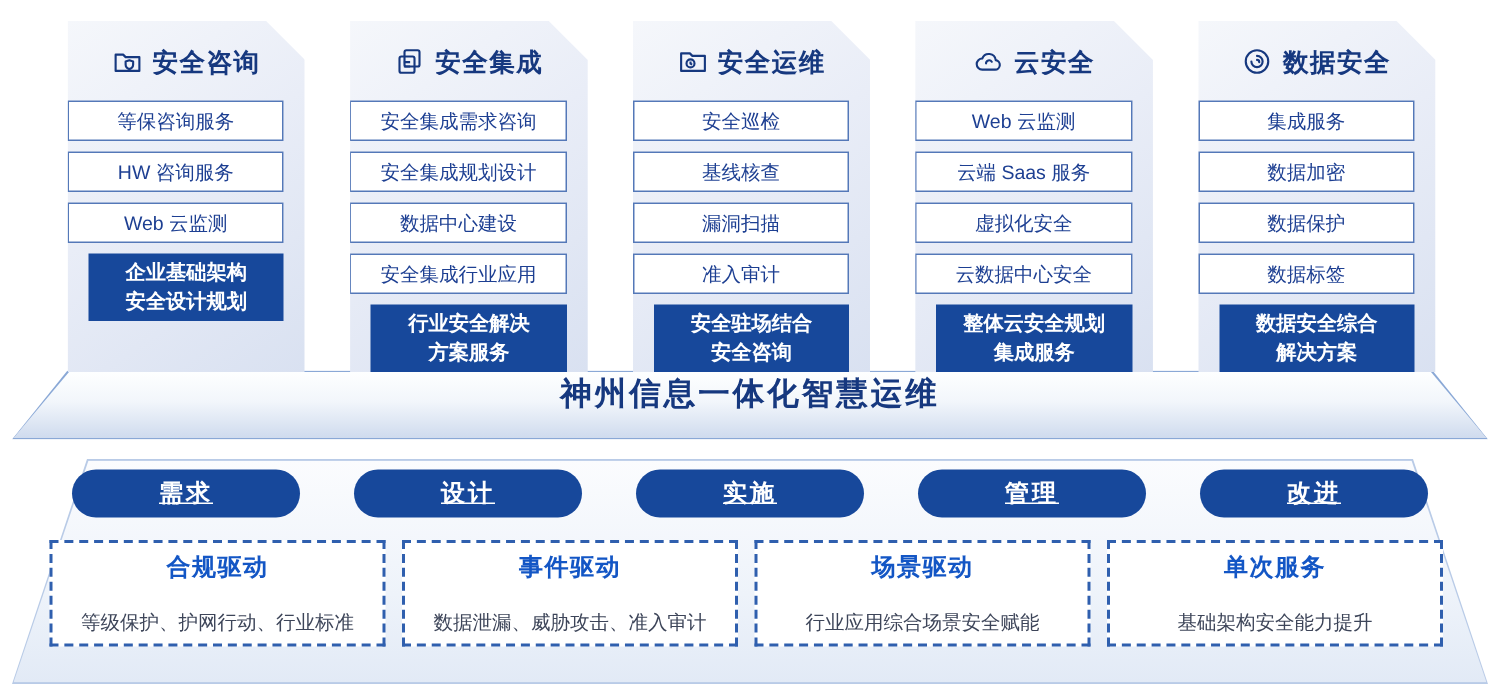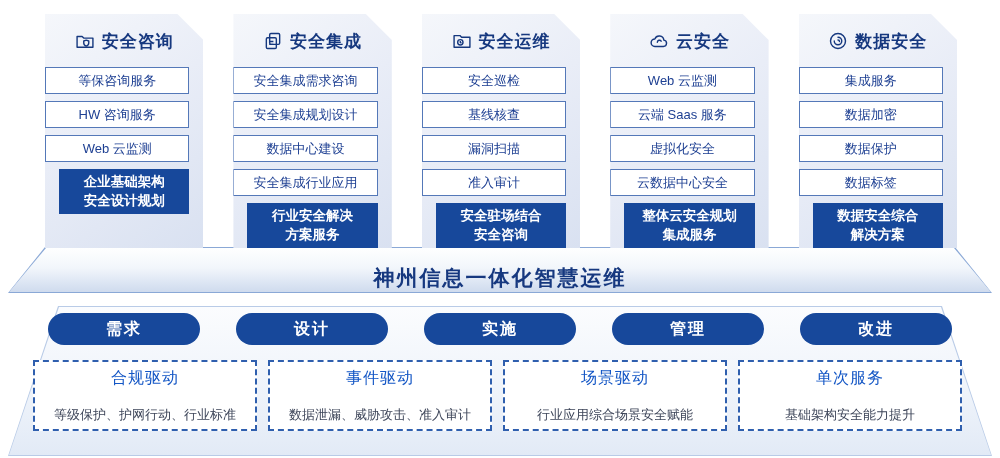--- a/index.html
+++ b/index.html
@@ -32,51 +32,51 @@
   
   .banner-outer {
     position:absolute; top:247px; left:8px; width:984px; height:46px;
     background:#8aa8d6;
     clip-path:polygon(37px 0, 947px 0, 100% 100%, 0 100%);
   }
   .banner-inner {
     position:absolute; top:1px; left:1px; right:1px; bottom:1px;
     background:linear-gradient(180deg,#feffff 0%,#f2f6fb 45%,#cfdbee 100%);
     clip-path:polygon(37px 0, 945px 0, 100% 100%, 0 100%);
-    display:flex; align-items:flex-end; justify-content:center;
+    display:flex; align-items:flex-start; justify-content:center;
   }
   .banner-title { font-size:21px; font-weight:bold; color:#16387f; letter-spacing:2px; }
 
   
   .platform-outer {
     position:absolute; top:306px; left:8px; width:984px; height:150px;
     background:#b9cbe7;
     clip-path:polygon(50px 0, 934px 0, 100% 100%, 0 100%);
   }
   .platform-inner {
     position:absolute; top:1px; left:1px; right:1px; bottom:1px;
     background:linear-gradient(180deg,#fbfcfe 0%,#eef3fa 60%,#e2eaf6 100%);
     clip-path:polygon(50px 0, 932px 0, 100% 100%, 0 100%);
   }
 
   
   .pills { position:absolute; top:313px; left:48px; width:904px; height:32px; display:flex; justify-content:space-between; }
   .pill {
     width:152px; height:32px; background:#17489b; border-radius:16px;
     display:flex; align-items:center; justify-content:center;
-    color:#ffffff; font-size:16px; font-weight:bold; letter-spacing:2px; border:none; cursor:pointer;
+    color:#ffffff; font-size:16px; font-weight:bold; letter-spacing:2px; border:none; cursor:pointer;text-decoration:underline;
   }
 
   
   .drivers { position:absolute; top:360px; left:33px; width:929px; height:71px; display:flex; justify-content:space-between; }
   .driver {
     width:224px; height:71px; background:#ffffff; border:2px dashed #2f5fae;
     display:flex; flex-direction:column; align-items:center; justify-content:center; gap:5px;
   }
-  .driver-title { font-size:16px; font-weight:normal; color:#1356c5; letter-spacing:1px; }
+  .driver-title { font-size:16px; font-weight:bold; color:#1356c5; letter-spacing:1px; }
   .driver-desc { font-size:13px; color:#3d4559;margin-top:12px; }
 </style>
 </head>
 <body>
 
 <div class="stage">
 
   <div class="banner-outer">
     <div class="banner-inner">
       <div class="banner-title">神州信息一体化智慧运维</div>

